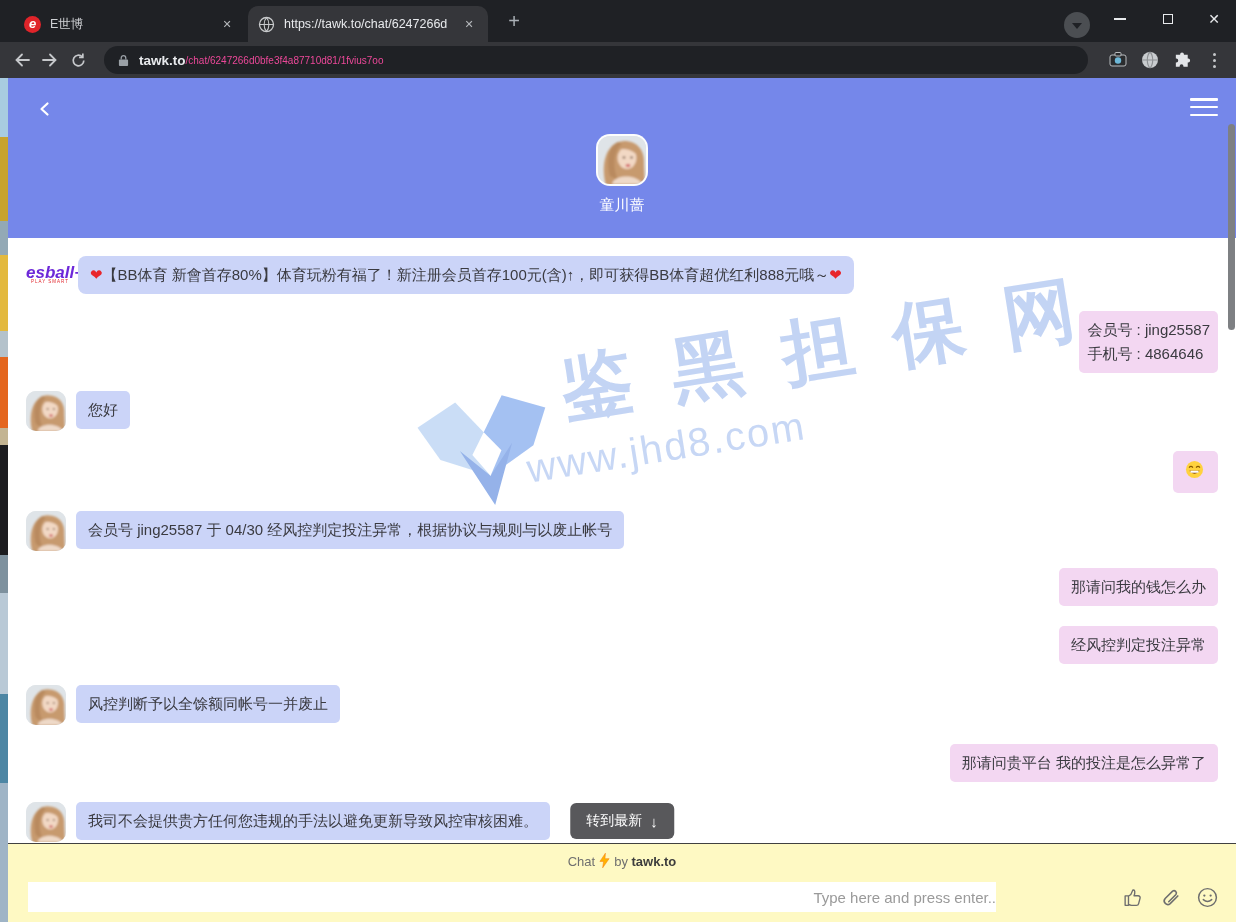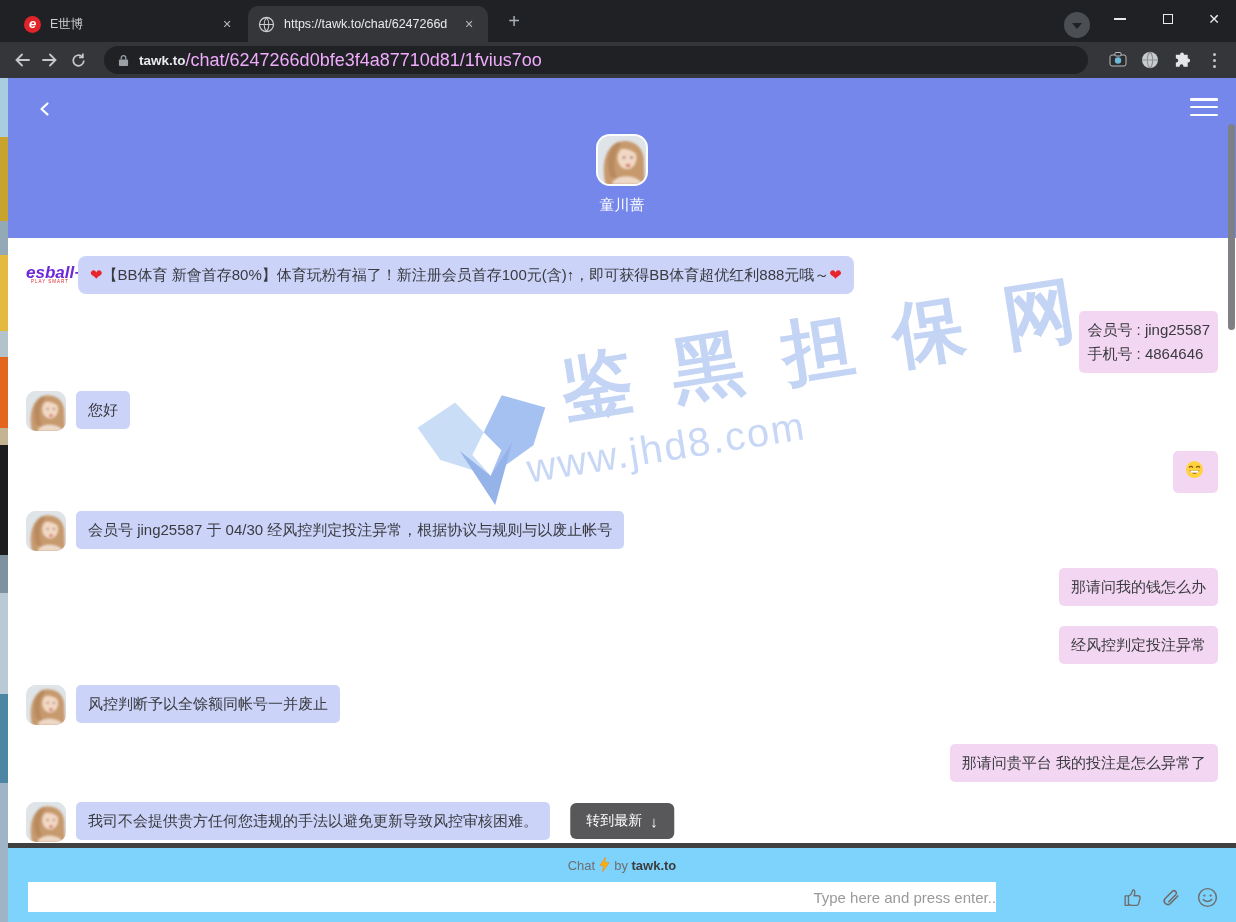--- a/index.html
+++ b/index.html
@@ -29,21 +29,21 @@
   .win-min { left:1098px; } .win-max { left:1146px; } .win-close { left:1192px; font-size:14px; }
   .win-min .bar { width:12px; height:1.5px; background:#e8eaed; }
   .win-max .box { width:10px; height:10px; border:1.5px solid #e8eaed; }
 
   .toolbar { height:36px; background:#35363a; display:flex; align-items:center; padding:0 8px; }
   .navbtn { width:28px; height:28px; display:flex; align-items:center; justify-content:center;
     border-radius:50%; cursor:pointer; flex:none; }
   .urlbar { flex:1; height:28px; background:#1f2125; border-radius:14px; margin:0 12px;
     display:flex; align-items:center; padding:0 14px; overflow:hidden; }
   .urlbar .host { color:#e8eaed; font-size:13.5px; font-weight:bold; margin-left:10px; white-space:nowrap; }
-  .urlbar .path { color:#f0abfc; font-size:18px; white-space:nowrap; }
+  .urlbar .path { color:#ec4899; font-size:10px; white-space:nowrap; }
   .toolicon { width:28px; height:28px; display:flex; align-items:center; justify-content:center;
     cursor:pointer; flex:none; margin-left:4px; }
   .kebab { display:flex; flex-direction:column; gap:3px; }
   .kebab i { width:3px; height:3px; border-radius:50%; background:#c5c7ca; }
 
   
   .page { position:relative; width:1236px; height:888px; background:#ffffff; }
   .left-strip { position:absolute; left:0; top:0; width:8px; height:844px; z-index:30;
     background:linear-gradient(to bottom,
       #a8cce0 0%, #a8cce0 7%, #c8a32e 7%, #c8a32e 17%, #93a9b5 17%, #93a9b5 21%,
@@ -90,21 +90,21 @@
     white-space:nowrap; color:rgba(122,160,230,.45); font-weight:bold; }
   .wm-url { position:absolute; left:112px; top:108px; font-size:40px; letter-spacing:2px;
     white-space:nowrap; color:rgba(122,160,230,.42); }
 
   .scroll-latest { position:absolute; left:50%; transform:translateX(-50%); bottom:4px; z-index:6;
     background:#58585b; color:#fff; border:none; border-radius:6px; padding:9px 16px; font-size:14px;
     display:flex; align-items:center; gap:8px; cursor:pointer;
     font-family:"Liberation Sans","DejaVu Sans",sans-serif; }
   .scroll-latest .arrow { font-size:15px; font-weight:bold; }
 
-  .chat-footer { position:relative; height:79px; border-top:5px solid #404040; background:#7dd3fc; }
+  .chat-footer { position:relative; height:79px; border-top:1px solid #404040; background:#fef9c3; }
   .brand-row { text-align:center; padding-top:9px; font-size:13px; color:#6f6f6f; }
   .brand-row .bolt { display:inline-block; vertical-align:-2px; margin:0 4px; }
   .brand-name { color:#3d3d3d; font-weight:bold; }
   .input-row { position:absolute; left:20px; right:240px; bottom:10px; height:30px; }
   .chat-input { width:100%; height:100%; border:none; outline:none; font-size:15px; color:#333;
     font-family:"Liberation Sans","DejaVu Sans",sans-serif;text-align:right; }
   .chat-input::placeholder { color:#9a9a9a; }
   .footer-icons { position:absolute; right:16px; bottom:12px; display:flex; gap:13px; }
   .footer-icons .ficon { width:24px; height:24px; cursor:pointer; }
 

